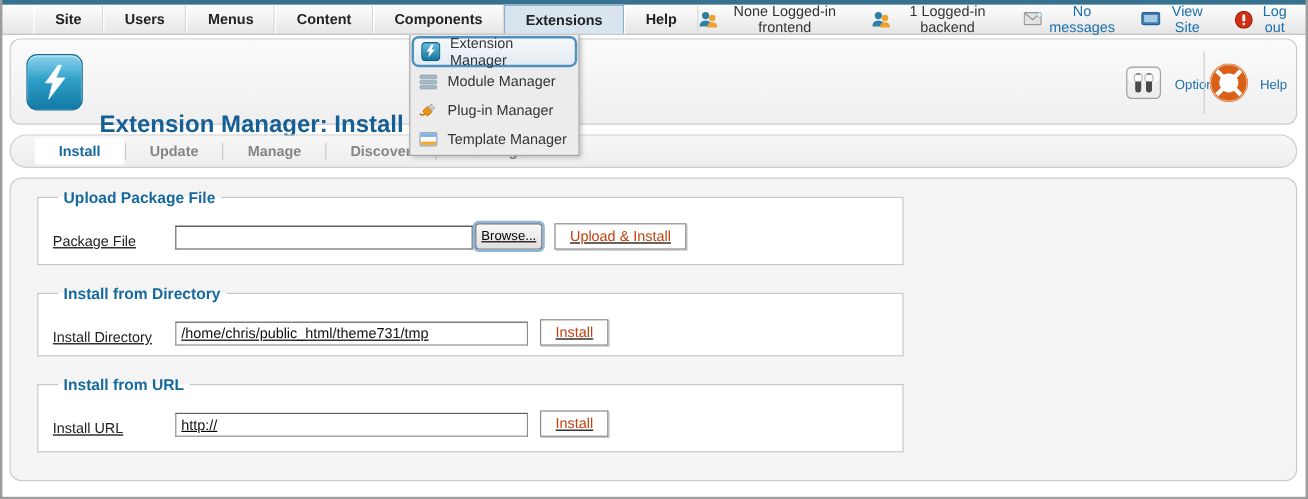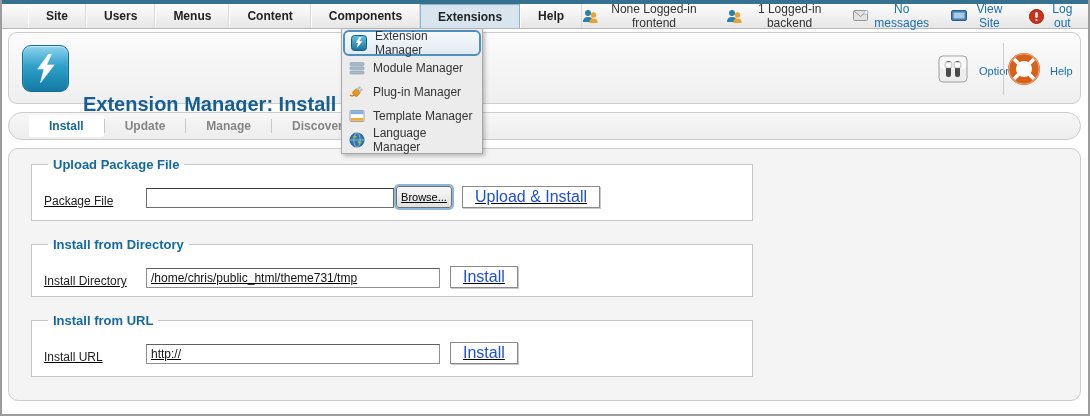--- a/index.html
+++ b/index.html
@@ -109,24 +109,24 @@
     font-family:"Liberation Sans", sans-serif;
   }
   .browse-btn {
     margin-left:2px; height:22px; width:56px; font-size:11px;
     background:linear-gradient(#f8f8f8,#e0e0e0);
     border:1px solid #707070; border-radius:3px;
     box-shadow:0 0 0 2px #8db7da; cursor:pointer;
     font-family:"Liberation Sans", sans-serif;
   }
   .plain-btn {
-    margin-left:10px; height:22px; font-size:16px; padding:0 12px;
+    margin-left:10px; height:22px; font-size:12px; padding:0 12px;
     background:#ffffff; border:1px solid #8a8a8a;
     box-shadow:1px 1px 0 #c9c9c9; cursor:pointer;
-    font-family:"Liberation Sans", sans-serif; color:#1d4ed8;
+    font-family:"Liberation Sans", sans-serif; color:#c2410c;
   }
   .text-input {
     width:294px; height:20px; font-size:12px; padding:6px 4px;
     border:1px solid #8f8f8f; border-top-color:#5f5f5f; background:#fff;
     font-family:"Liberation Sans", sans-serif; color:#111;
   }
 
   
   .dropdown {
     position:absolute; left:341px; top:29px; width:142px; z-index:30;
@@ -339,27 +339,15 @@
   <div class="dd-item">
     <span class="dd-icon">
       <svg width="16" height="16" viewBox="0 0 16 16">
         <rect x="1" y="2.5" width="14" height="11" rx="1" fill="#ffffff" stroke="#8ea8ba"></rect>
         <rect x="1.6" y="3.1" width="12.8" height="3" fill="#7fb2e0"></rect>
         <rect x="1.6" y="10" width="12.8" height="2.8" fill="#f2ab35"></rect>
       </svg>
     </span>
     <span>Template Manager</span>
   </div>
-  <div class="dd-item">
-    <span class="dd-icon">
-      <svg width="16" height="16" viewBox="0 0 16 16">
-        <circle cx="8" cy="8" r="7" fill="#3079ad" stroke="#1e5d8a"></circle>
-        <ellipse cx="8" cy="8" rx="3.2" ry="7" fill="none" stroke="#9ec7e0" stroke-width="0.8"></ellipse>
-        <line x1="1" y1="8" x2="15" y2="8" stroke="#9ec7e0" stroke-width="0.8"></line>
-        <path d="M4 4.5 Q6 3 8 4.5 Q7 6 5 6 Z" fill="#8cc152"></path>
-        <path d="M9 9 Q12 8.5 12.5 11 Q10.5 12.5 9 11 Z" fill="#8cc152"></path>
-      </svg>
-    </span>
-    <span>Language Manager</span>
-  </div>
 </div>
 
 <div class="frame"></div>
 
 </body></html>

